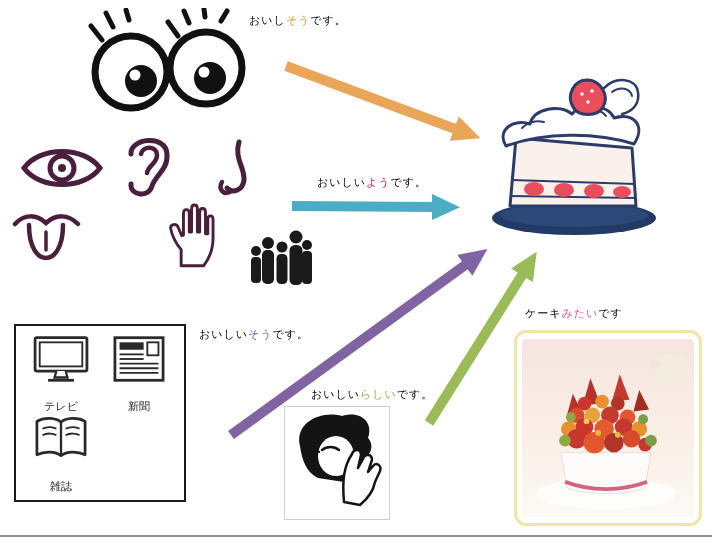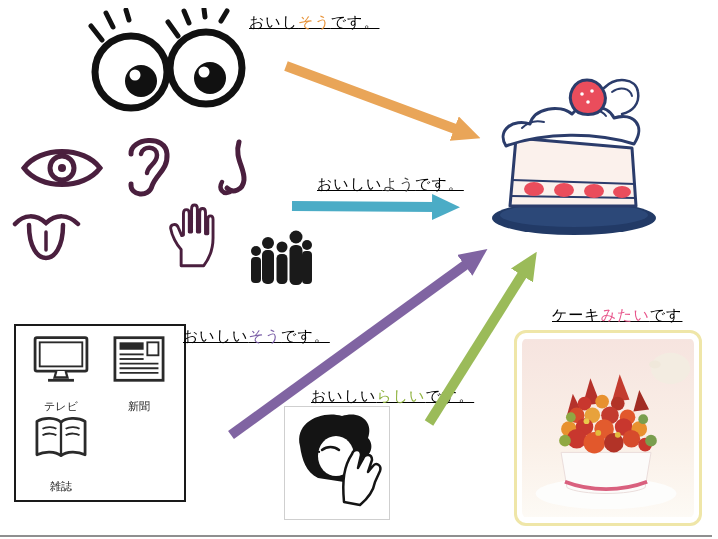--- a/index.html
+++ b/index.html
@@ -1,22 +1,22 @@
 <!DOCTYPE html>
 <html><head>
 <meta charset="utf-8">
 <style>
   * { margin:0; padding:0; box-sizing:border-box; }
   html,body { background:#ffffff; }
   body { width:718px; height:539px; position:relative; overflow:hidden;
          font-family:"Liberation Serif","DejaVu Serif",serif; }
   .abs { position:absolute; }
-  .phrase { font-size:15px; color:#000; letter-spacing:1px; white-space:nowrap;text-decoration:underline; }
+  .phrase { font-size:11px; color:#000; letter-spacing:1px; white-space:nowrap; }
   .accent-orange { color:#E8943A; }
-  .accent-blue   { color:#404040;text-align:center; }
+  .accent-blue   { color:#be185d;text-align:center; }
   .accent-purple { color:#7B5EA7; }
   .accent-green  { color:#8FB33F;margin-top:24px; }
   .accent-pink   { color:#E8558B; }
   .media-box { border:2px solid #1a1a1a; background:#fff;
                display:grid; grid-template-columns:1fr 1fr; grid-template-rows:1fr 1fr;
                padding:8px 6px; }
   .media-cell { display:flex; flex-direction:column; align-items:center; justify-content:center; gap:15px; }
   .media-label { font-size:11px; color:#222; font-family:"Liberation Sans","DejaVu Sans",sans-serif; }
   .flower-box { border:3px solid #EFE6A8; border-radius:12px; background:#fff; padding:5px; }
   .flower-box svg { display:block; border-radius:6px; }
@@ -147,36 +147,36 @@
   <div class="media-cell">
     <svg viewBox="0 0 64 54" width="60" height="50">
       <path d="M6,8 C14,3 27,4 32,9 C37,4 50,3 58,8 L58,44 C50,40 38,40 32,45 C26,40 14,40 6,44 Z" fill="#fff" stroke="#2a2a2a" stroke-width="3" stroke-linejoin="round"></path>
       <line x1="32" y1="9" x2="32" y2="45" stroke="#2a2a2a" stroke-width="2.5"></line>
       <path d="M12,16 C17,13 24,14 27,16 M12,23 C17,20 24,21 27,23 M37,16 C42,13 49,14 52,16 M37,23 C42,20 49,21 52,23" fill="none" stroke="#2a2a2a" stroke-width="2"></path>
     </svg>
     <span class="media-label">雑誌</span>
   </div>
 </div>
 
-<div class="abs phrase" style="left:183px;top:327px"><span>おいしい</span><span class="accent-purple">そう</span><span>です。</span></div>
+<div class="abs phrase" style="left:199px;top:327px"><span>おいしい</span><span class="accent-purple">そう</span><span>です。</span></div>
 
 <div class="abs phrase" style="left:311px;top:387px"><span>おいしい</span><span class="accent-green">らしい</span><span>です。</span></div>
 
 <div class="abs" style="left:284px;top:406px;width:106px;height:114px">
   <svg viewBox="0 0 106 114" width="106" height="114">
     <rect x="0.5" y="0.5" width="105" height="113" fill="#fff" stroke="#cfcfcf" stroke-width="1"></rect>
     <path d="M16,40 C10,16 38,4 58,10 C76,4 90,16 84,32 C90,38 88,50 78,52 C78,64 70,74 60,76 L34,72 C22,66 18,54 16,40 Z" fill="#141414"></path>
     <ellipse cx="52" cy="50" rx="18" ry="20" fill="#fff"></ellipse>
     <path d="M38,44 C43,40 50,40 55,44" fill="none" stroke="#141414" stroke-width="2.5" stroke-linecap="round"></path>
     <path d="M30,56 C27,50 31,45 36,46" fill="none" stroke="#141414" stroke-width="2"></path>
     <path d="M60,96 C58,74 60,60 68,48 C70,42 77,43 77,49 L74,62 L79,53 C81,47 88,48 88,54 L84,66 L89,60 C92,56 98,59 96,65 L91,76 C89,87 82,94 76,99 Z" fill="#fff" stroke="#141414" stroke-width="2.5" stroke-linejoin="round"></path>
   </svg>
 </div>
 
-<div class="abs phrase" style="left:552px;top:306px"><span>ケーキ</span><span class="accent-pink">みたい</span><span>です</span></div>
+<div class="abs phrase" style="left:525px;top:306px"><span>ケーキ</span><span class="accent-pink">みたい</span><span>です</span></div>
 
 <div class="abs flower-box" style="left:514px;top:330px;width:188px;height:196px">
   <svg viewBox="0 0 176 182" width="172" height="180">
     <defs>
       <linearGradient id="fbg" x1="0" y1="0" x2="0" y2="1">
         <stop offset="0" stop-color="#F6E4DF"></stop>
           <stop offset="0.6" stop-color="#FAF0E8"></stop>
           <stop offset="1" stop-color="#FDFAF5"></stop>
       </linearGradient>
     </defs>

